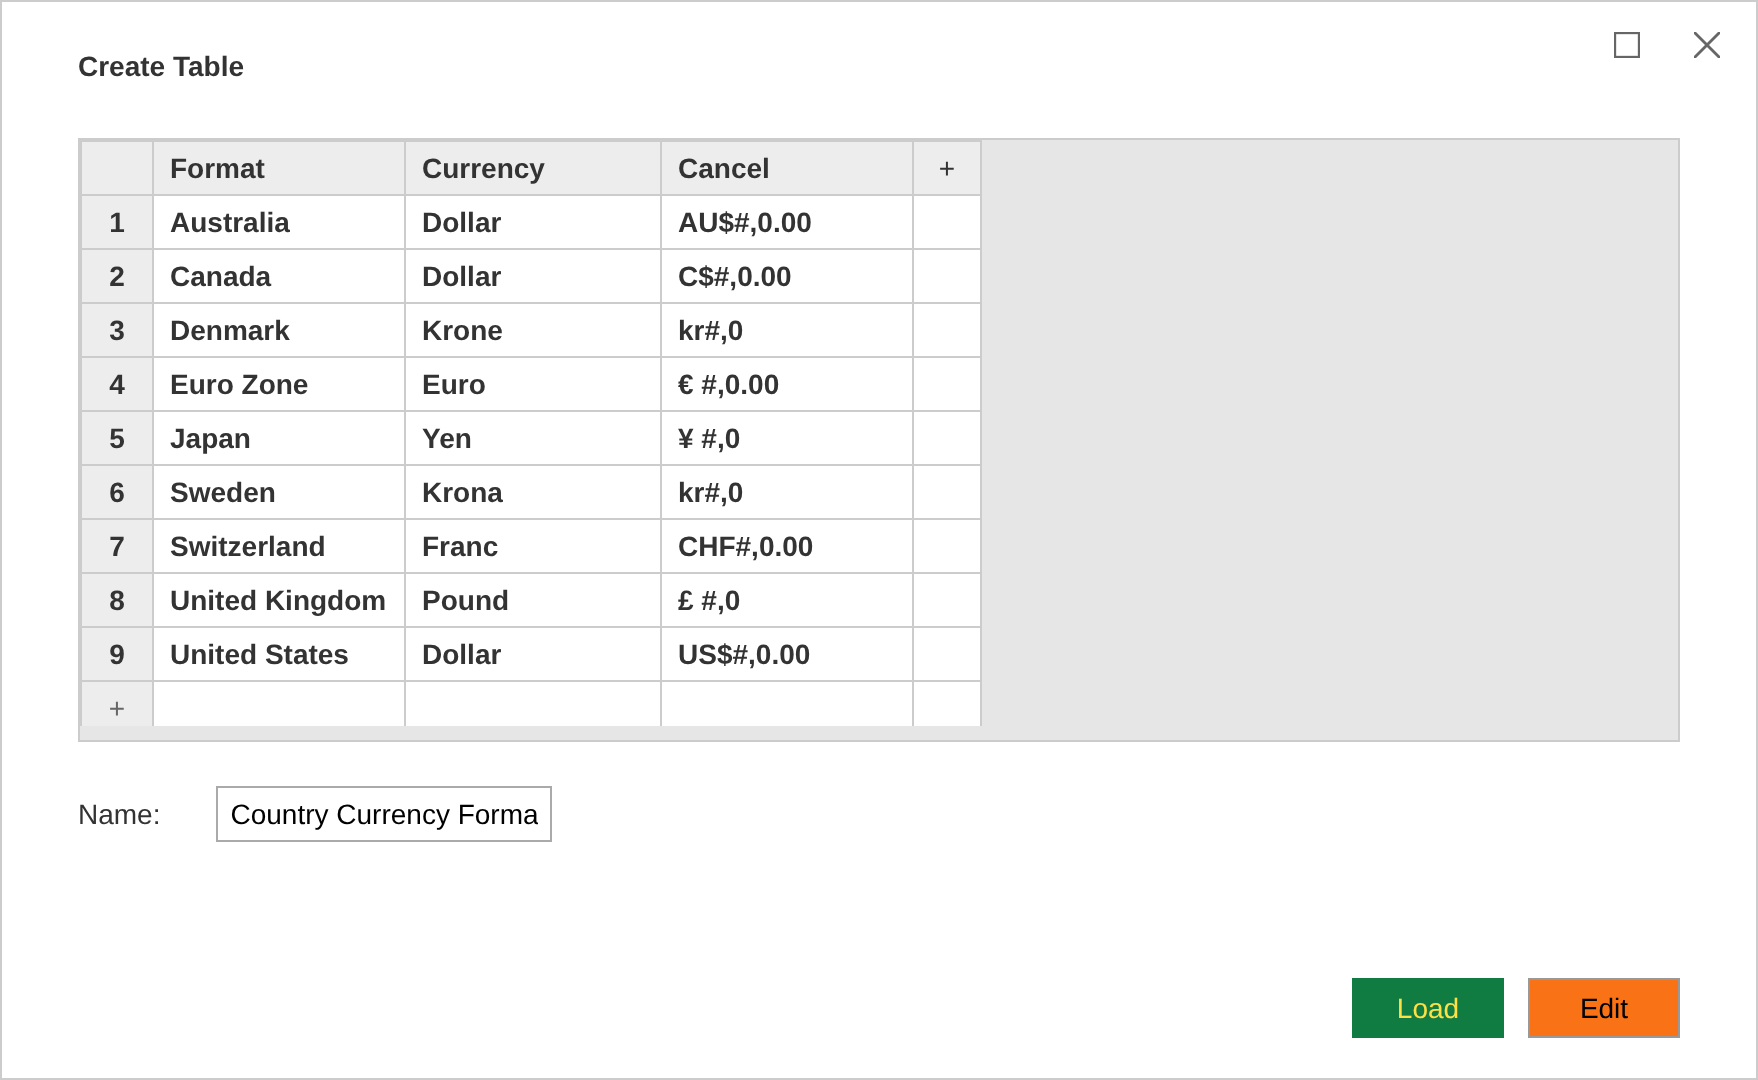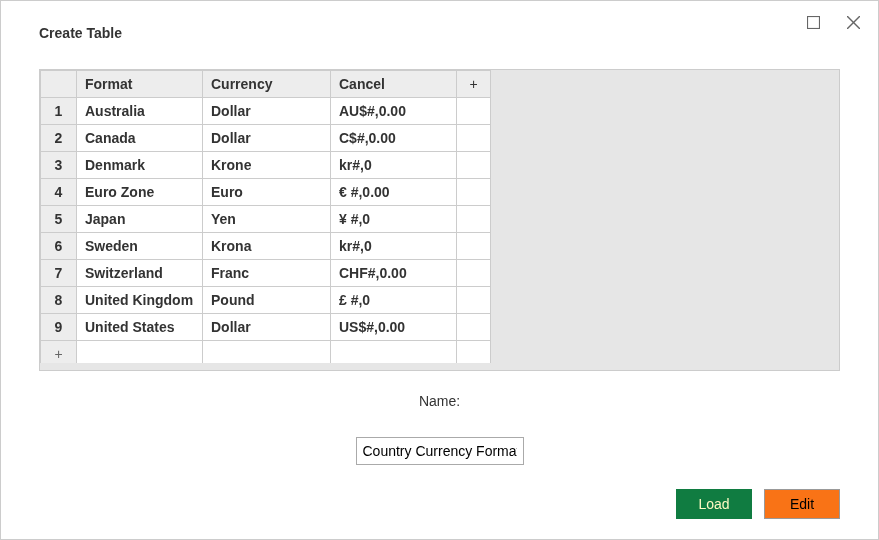--- a/index.html
+++ b/index.html
@@ -96,21 +96,20 @@
       bottom: 0;
       height: 7px;
       background: #e6e6e6;
     }
 
     .name-row {
       display: flex;
       align-items: center;
       margin-top: 22px;
       gap: 28px;
-      flex-direction: column;
     }
     .name-label {
       font-size: 14px;
       color: #333;
     }
     .name-input {
       width: 168px;
       height: 28px;
       border: 1px solid #aaa;
       padding: 3px 6px;
@@ -130,21 +129,21 @@
       border: 1px solid #999;
       background: #f97316;
       font-family: inherit;
       font-size: 14px;
       cursor: pointer;
       padding: 0 18px;
     }
     .btn.primary {
       background: #107c41;
       border-color: #107c41;
-      color: #fef9c3;
+      color: #fde047;
     }
   </style>
 </head>
 <body>
 
 <div class="dialog">
 
   <div class="titlebar-controls">
     <div class="ctrl">
       <svg viewBox="0 0 12 12">

